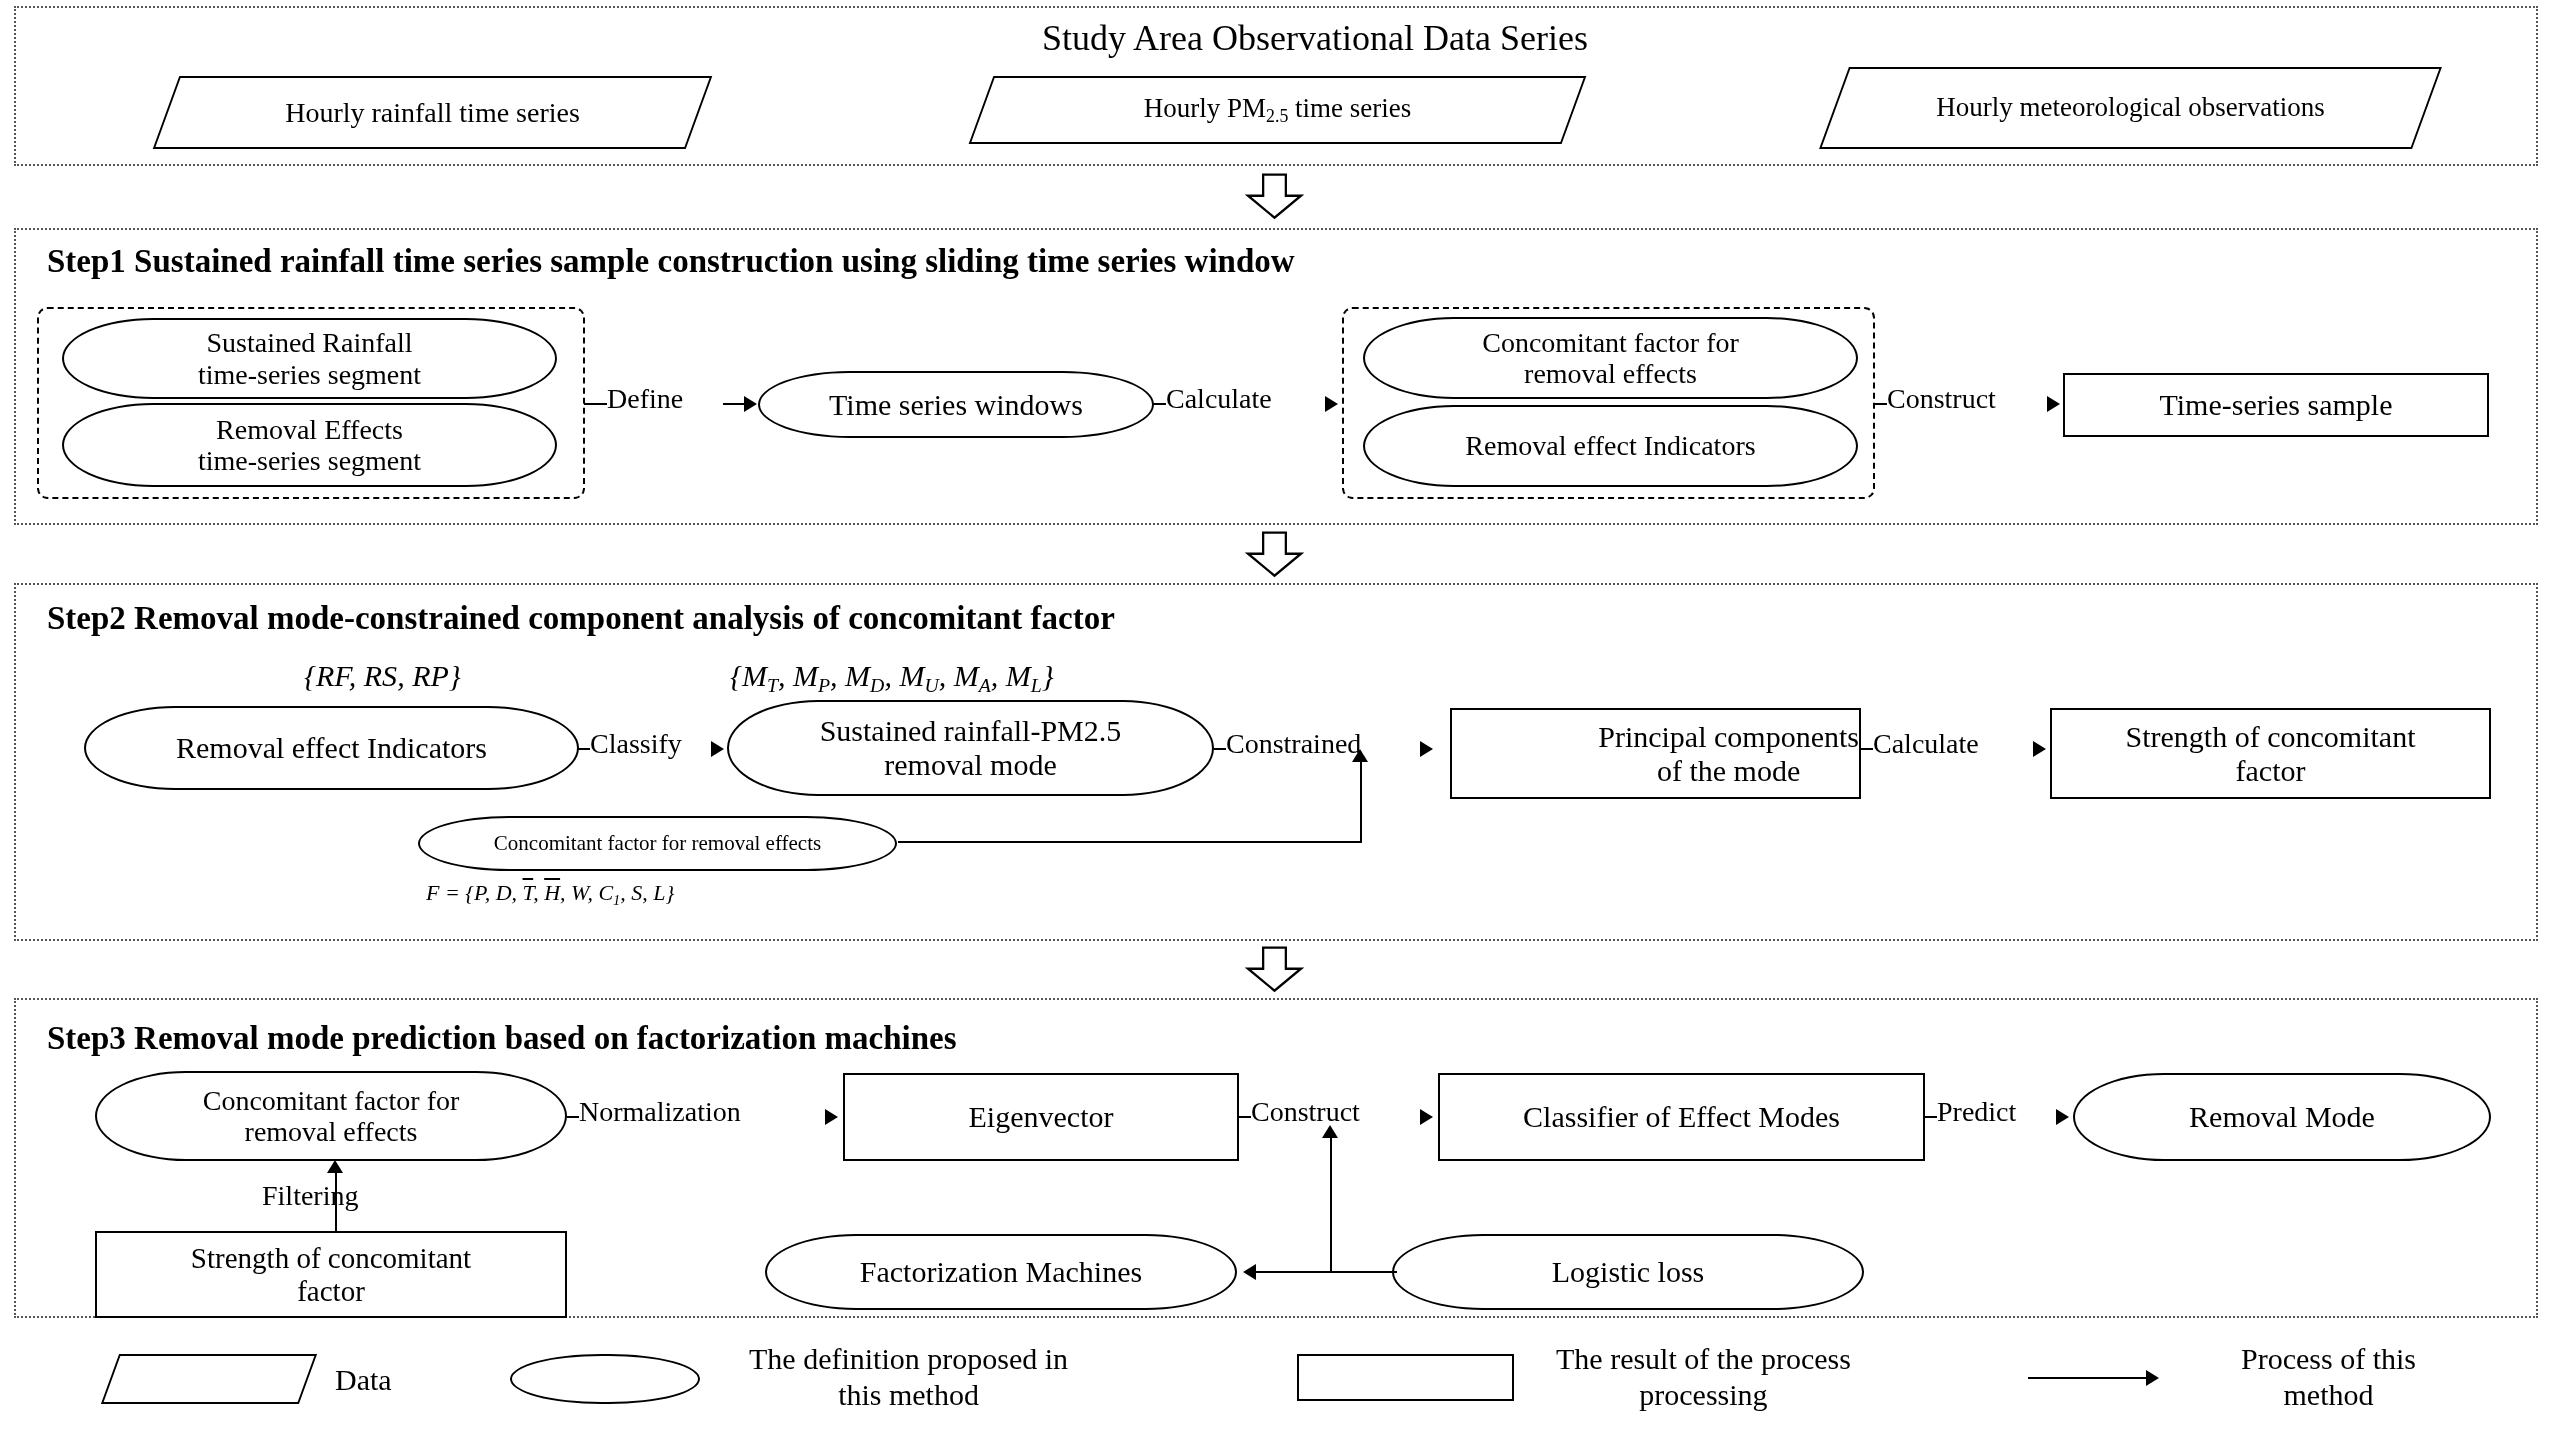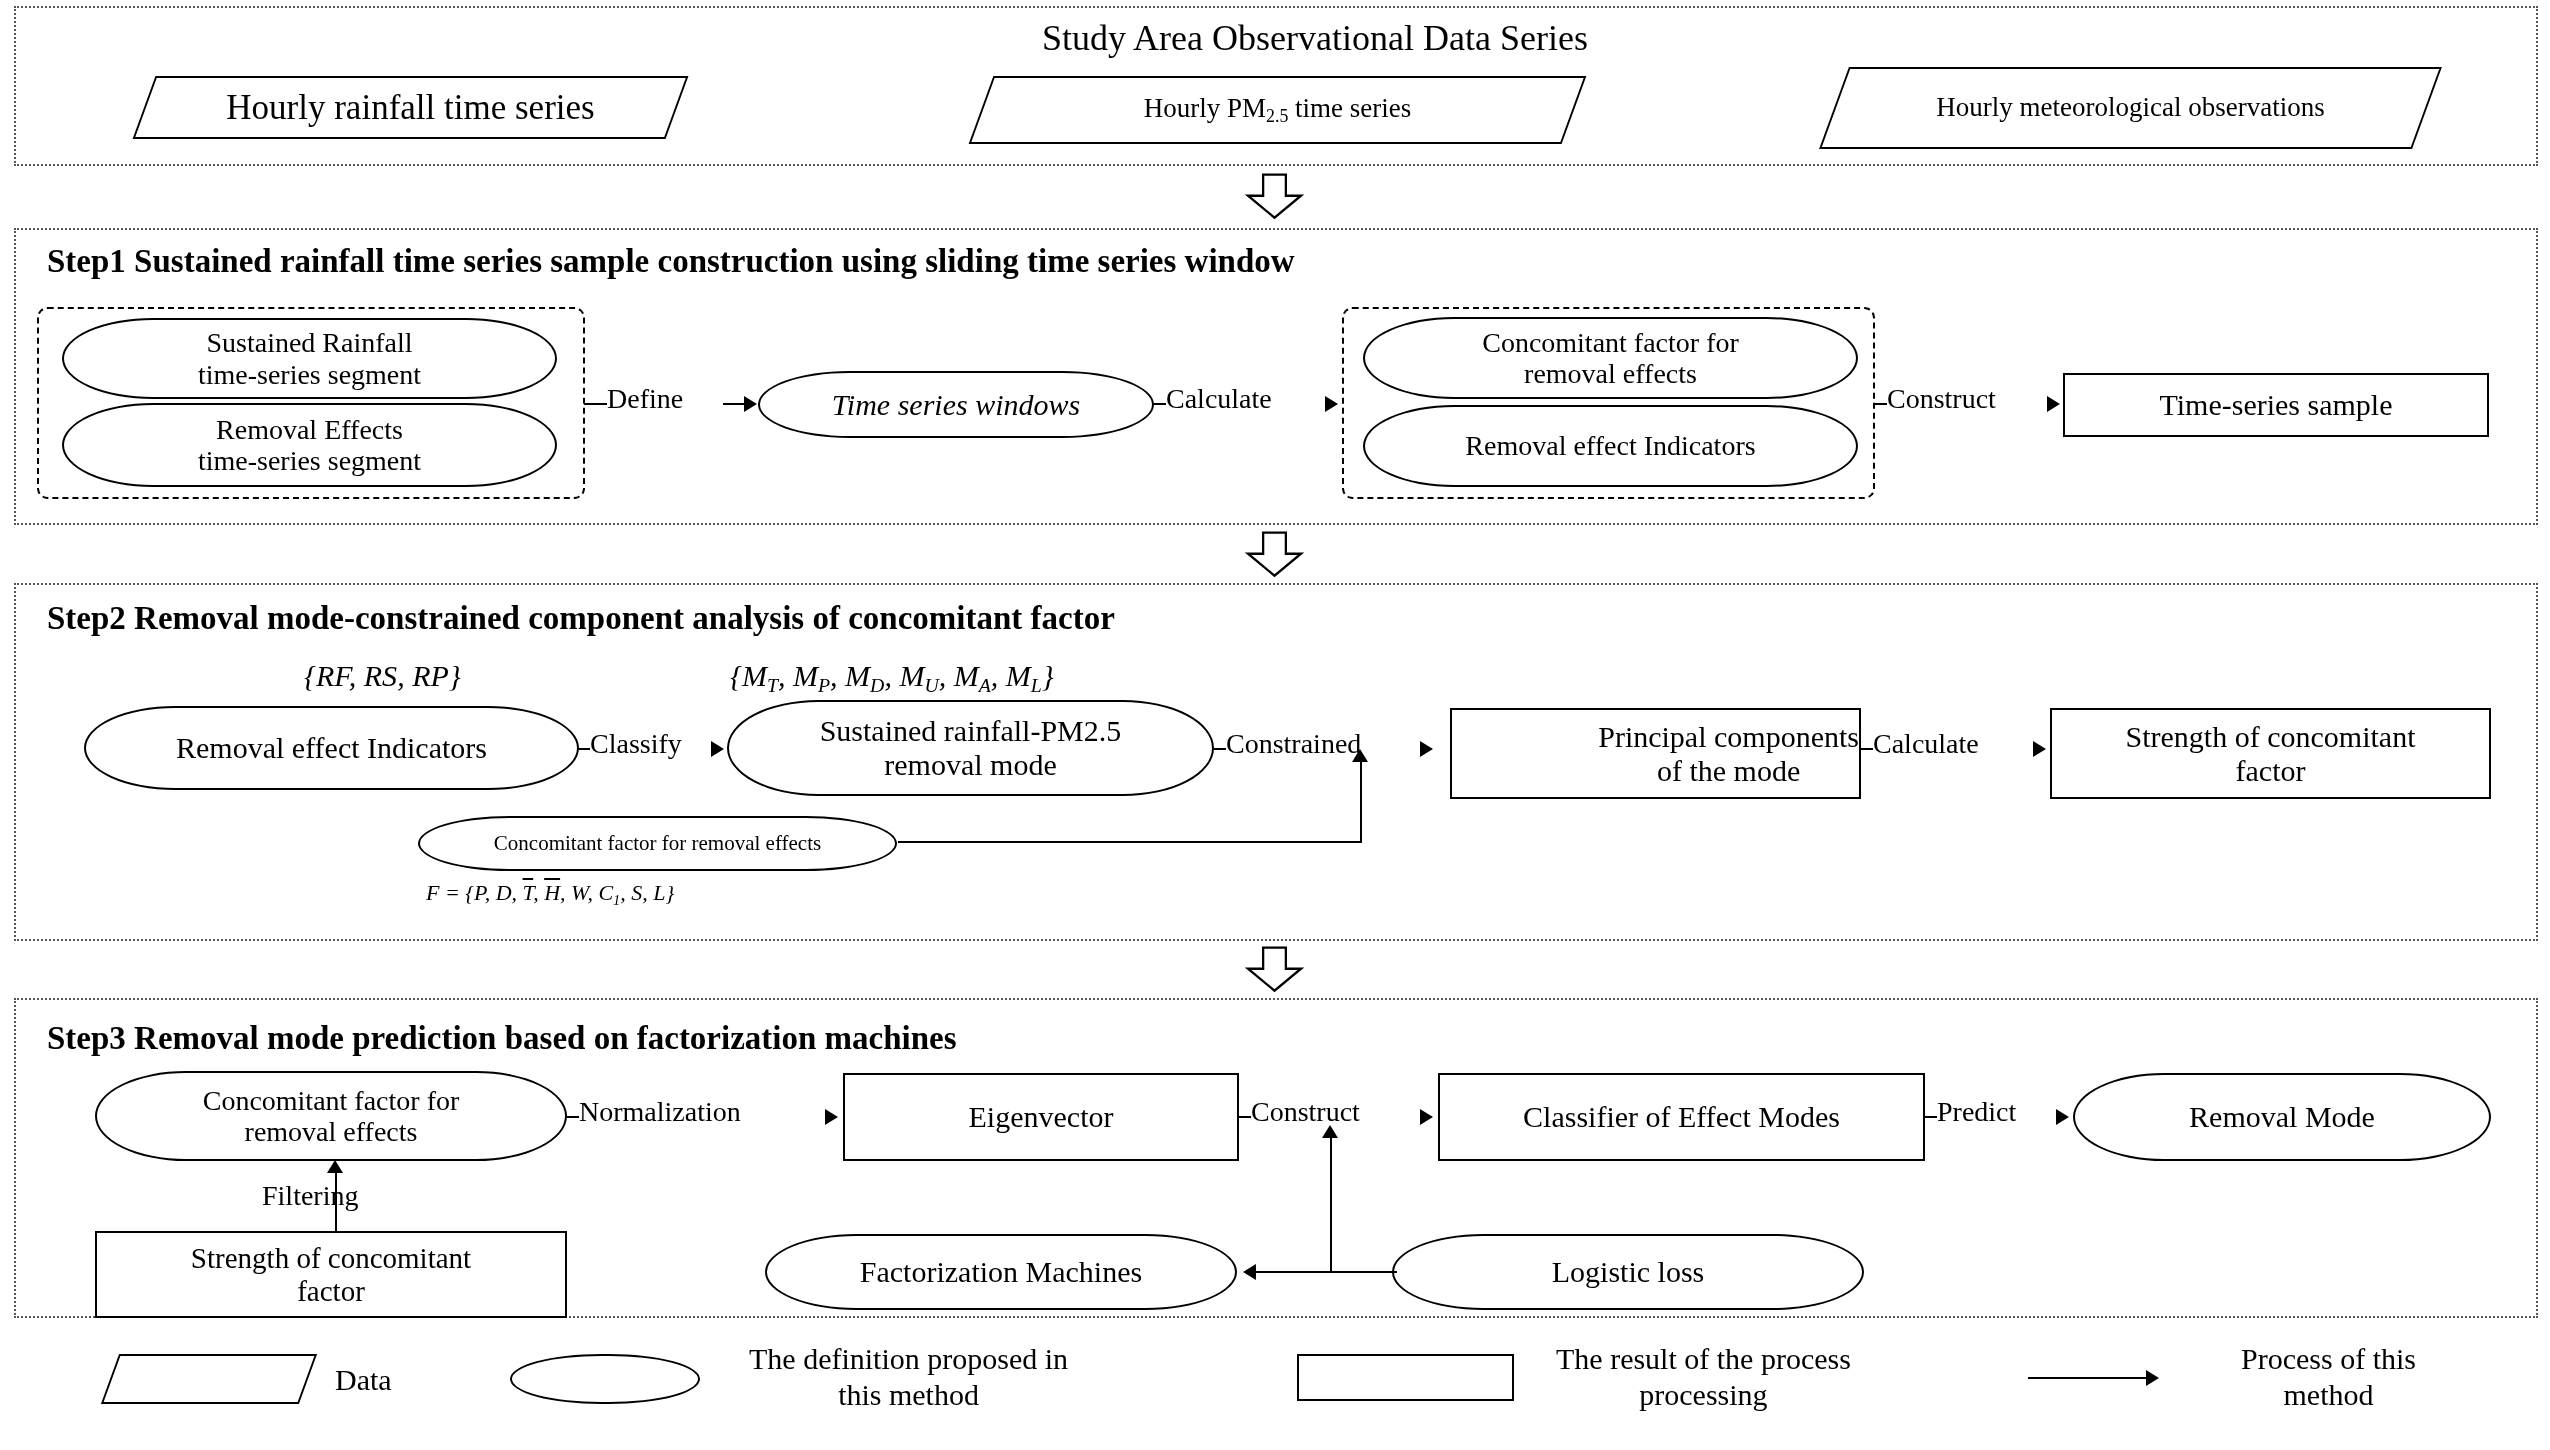--- a/index.html
+++ b/index.html
@@ -126,21 +126,21 @@
 </style>
 </head>
 <body>
 
 <div class="canvas">
 
   <div class="section" style="left:13.7px;top:6px;width:2524px;height:160px;"></div>
 
   <div class="title" style="left:0;top:16.7px;width:2550px;font-size:36px;">Study Area Observational Data Series</div>
 
-  <div class="node para" style="left:144px;top:76px;width:533px;height:63px;font-size:35px;">
+  <div class="node para" style="left:166px;top:76px;width:533px;height:73px;font-size:28px;">
     <div class="paraskew"></div>
     <div class="paratext">Hourly rainfall time series</div>
   </div>
 
   <div class="node para" style="left:981px;top:76px;width:593px;height:68px;font-size:27px;">
     <div class="paraskew"></div>
     <div class="paratext">
       <span>Hourly PM</span><span class="sub">2.5</span><span> time series</span>
     </div>
   </div>
@@ -170,21 +170,21 @@
   <div class="node round" style="left:62px;top:403px;width:495px;height:84px;font-size:28px;">
     <span style="white-space:pre-line;">Removal Effects
 time-series segment</span>
   </div>
 
   <div class="hline" style="left:584px;top:403px;width:23px;"></div>
   <div class="lbl" style="left:607px;top:384px;font-size:28px;text-align:right;">Define</div>
   <div class="hline" style="left:723px;top:403px;width:24px;"></div>
   <div class="arrowR" style="left:744px;top:396px;"></div>
 
-  <div class="node round" style="left:758px;top:371px;width:396px;height:67px;font-size:30px;font-style:italic;">
+  <div class="node round" style="left:758px;top:371px;width:396px;height:67px;font-size:30px;">
     <span>Time series windows</span>
   </div>
 
   <div class="hline" style="left:1153px;top:403px;width:13.7px;"></div>
   <div class="lbl" style="left:1166px;top:384px;font-size:28px;">Calculate</div>
   <div class="arrowR" style="left:1325px;top:396px;"></div>
 
   <div class="dashgroup" style="left:1342px;top:307px;width:533px;height:192px;"></div>
 
   <div class="node round" style="left:1363px;top:317px;width:495px;height:82px;font-size:28px;">

